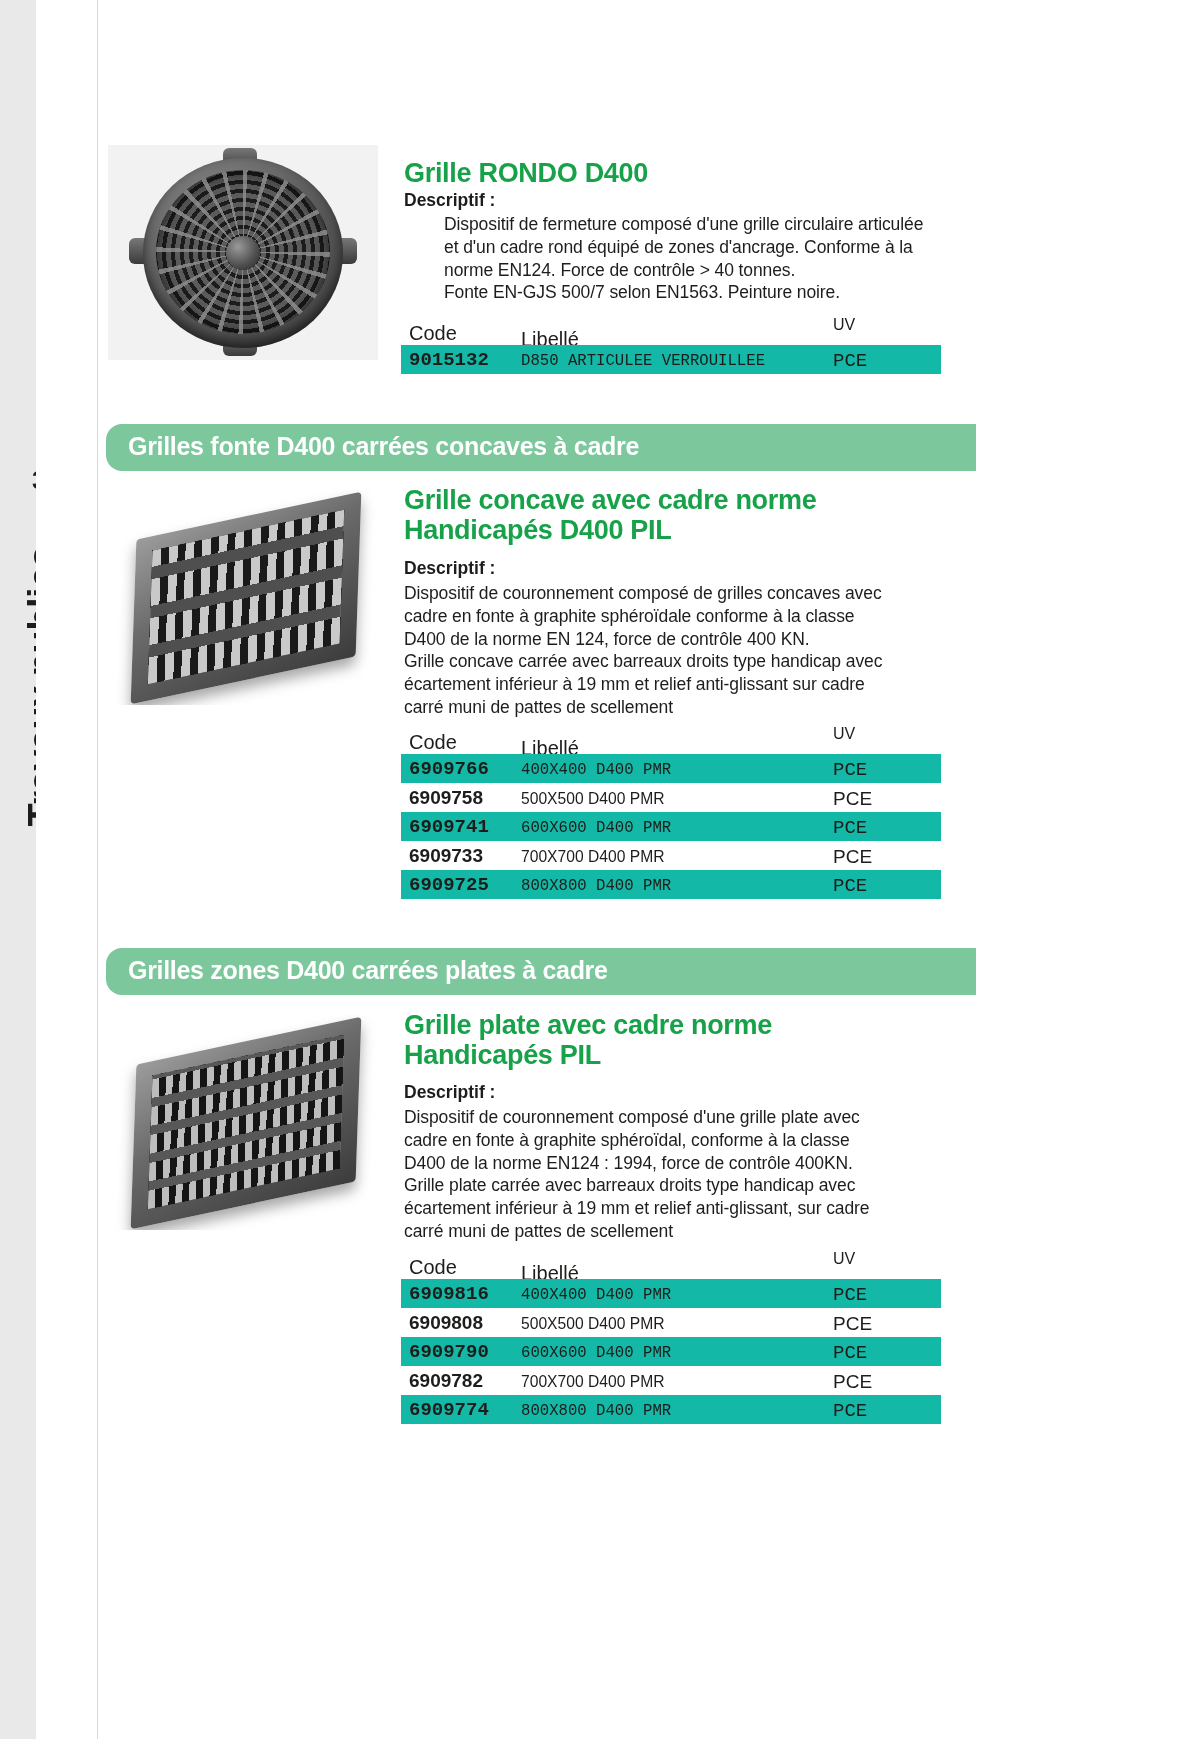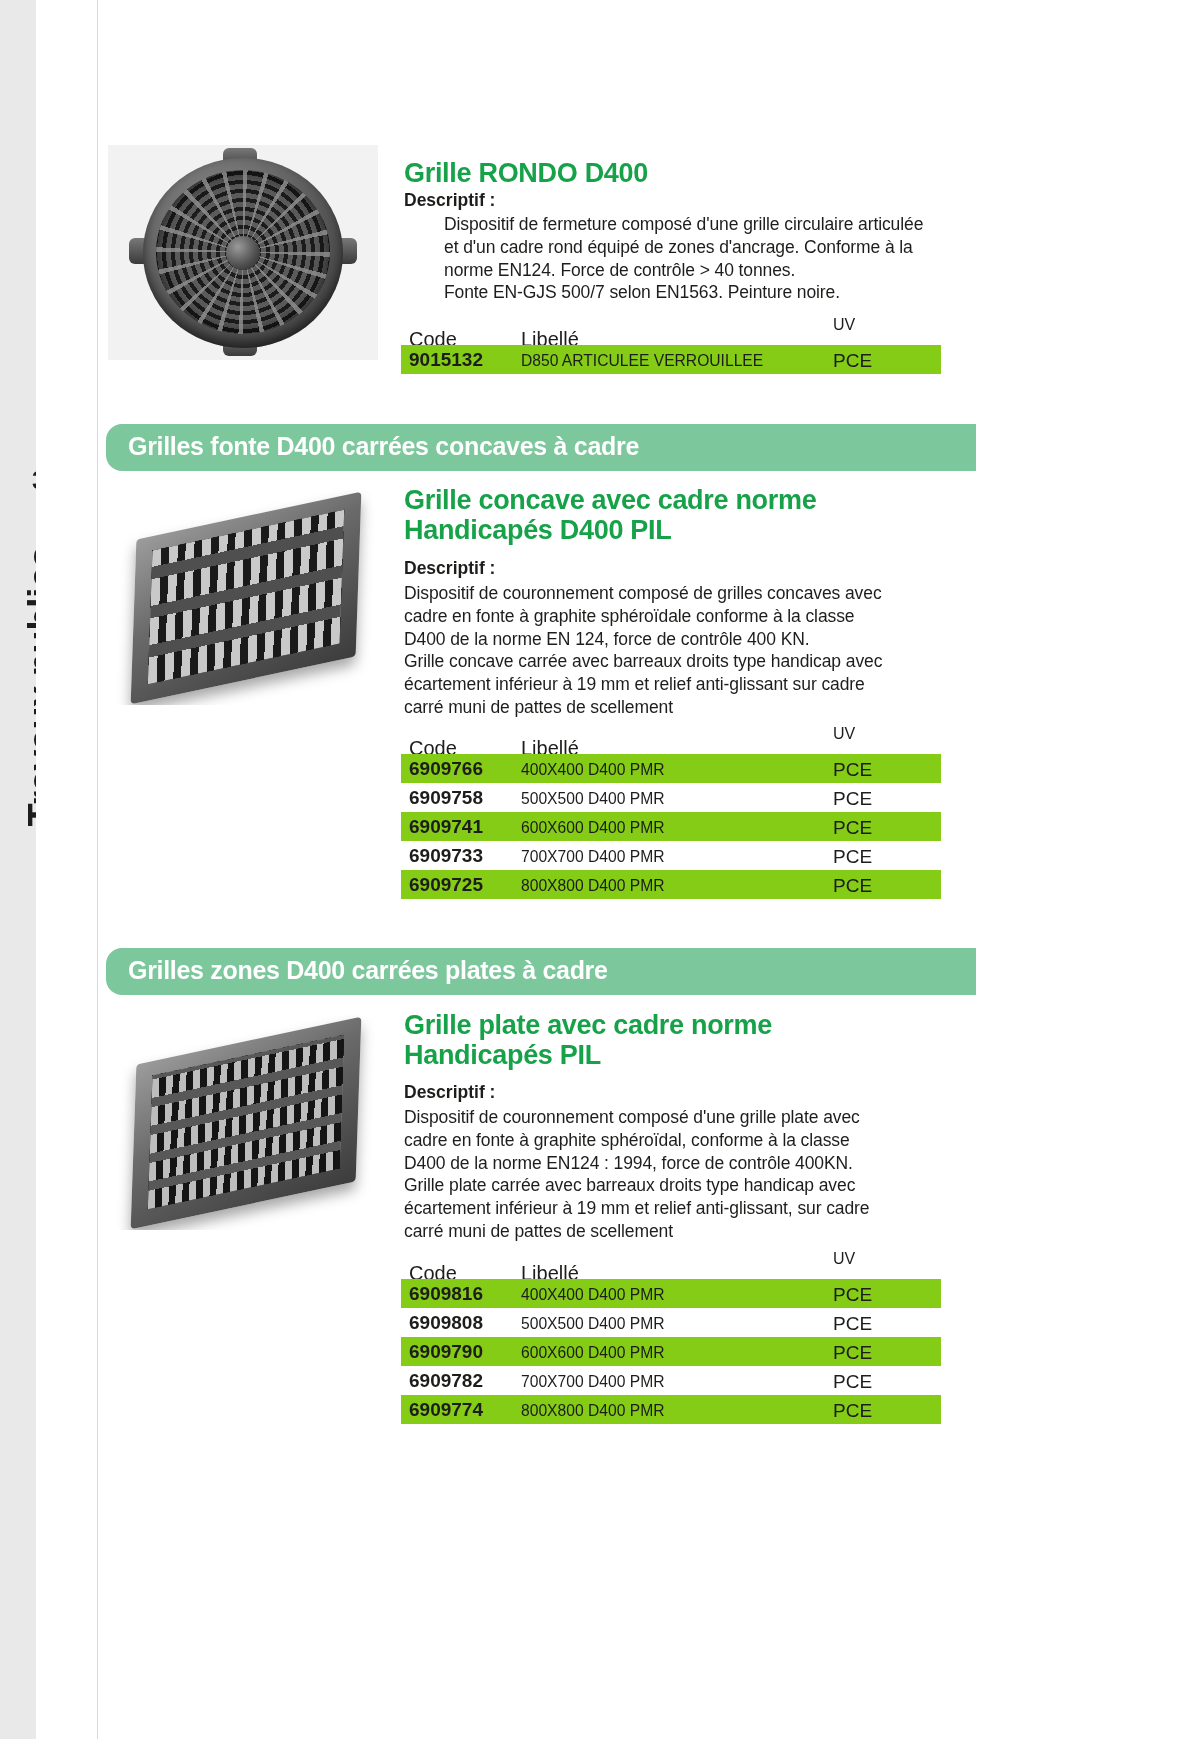--- a/index.html
+++ b/index.html
@@ -132,26 +132,26 @@
   }
 
   
   .tbl { position: absolute; width: 540px; }
   .tbl .thead, .tbl .trow {
     position: relative;
     height: 29px;
     width: 100%;
   }
   .tbl .thead { height: 32px; }
-  .tbl .trow.alt { background: #84cc16; }
+  .tbl .trow.alt { background: #14b8a6; font-family: Liberation Mono, monospace; }
   .tbl .c-code {
     position: absolute; left: 8px; top: 4px;
     font-size: 19px; color: #1d1d1b;
   }
-  .tbl .thead .c-code { font-size: 20px; top: 15px; }
+  .tbl .thead .c-code { font-size: 20px; top: 9px; }
   .tbl .trow .c-code { font-weight: bold; }
   .tbl .c-lib {
     position: absolute; left: 120px; top: 6px;
     font-size: 17px; color: #1d1d1b;
     font-stretch: condensed;
     transform: scaleX(0.92);
     transform-origin: left center;
   }
   .tbl .thead .c-lib {
     font-size: 20px; top: 15px; transform: none;

